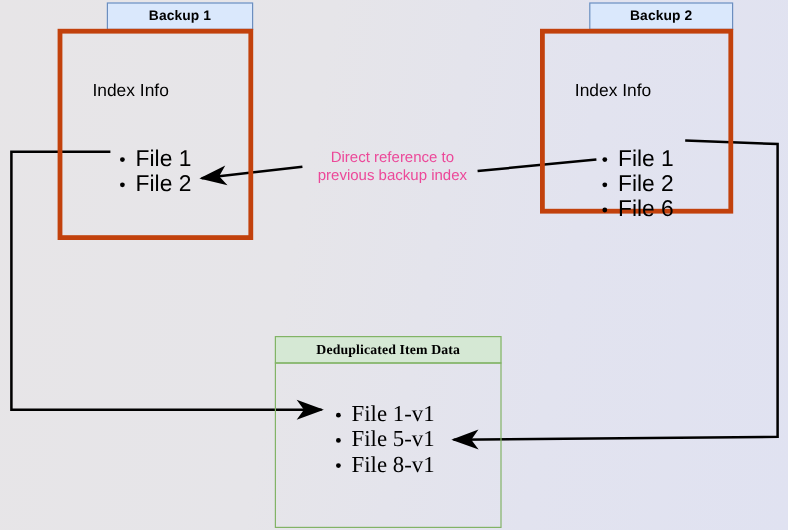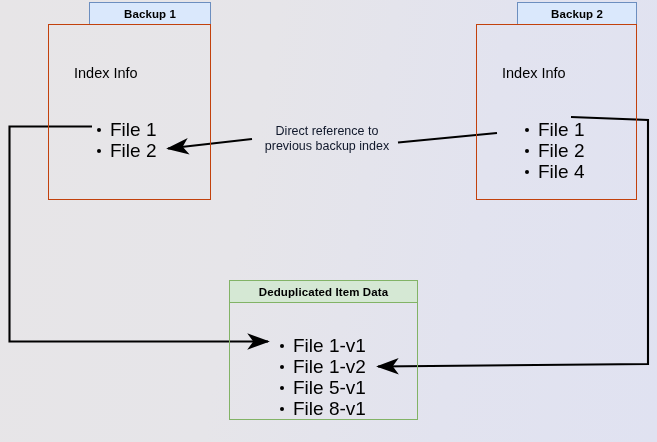--- a/index.html
+++ b/index.html
@@ -55,21 +55,21 @@
   }
   
   .backup-box .box-header {
     background: #dae8fc;
     border: 1px solid #6c8ebf;
     margin-left: 41px;
   }
   .backup-box .box-body {
     top: 22px;
     background: transparent;
-    border: 1px solid #c2410c;
+    border: 4px solid #c2410c;
   }
   
   .dedup-box .box-header {
     background: #d5e8d4;
     border: 1px solid #82b366;
   }
   .dedup-box .box-body {
     top: 22px;
     background: transparent;
     border: 1px solid #82b366;
@@ -102,21 +102,21 @@
     width: 4px;
     height: 4px;
     border-radius: 50%;
     background: #000;
   }
   .center-note {
     position: absolute;
     text-align: center;
     font-size: 12.5px;
     line-height: 15px;
-    color: #0f172a;
+    color: #ec4899;
     white-space: pre-line;
   }
 </style>
 </head>
 <body>
 
 <div id="canvas">
 
   <svg class="svg-layer" viewBox="0 0 657 442" width="657" height="442">
     <defs>
@@ -148,42 +148,41 @@
     </div>
     <div class="box-body">
       <div class="index-label" style="left:25px; top:40px;">Index Info</div>
       <ul class="file-list" style="left:46px; top:94px;">
         <li>File 1</li>
         <li>File 2</li>
       </ul>
     </div>
   </div>
 
-  <div class="box backup-box" style="left:476px; top:2px; width:161px; height:198px;">
+  <div class="box backup-box" style="left:450px; top:2px; width:161px; height:176px;">
     <div class="box-header">
       <span>Backup 2</span>
     </div>
     <div class="box-body">
       <div class="index-label" style="left:25px; top:40px;">Index Info</div>
       <ul class="file-list" style="left:46px; top:94px;">
         <li>File 1</li>
         <li>File 2</li>
-        <li>File 4</li>
+        <li>File 6</li>
       </ul>
     </div>
   </div>
 
-  <div class="box dedup-box" style="left:229px; top:280px; width:189px; height:140px;">
+  <div class="box dedup-box" style="left:229px; top:280px; width:189px; height:160px;font-family:Liberation Serif, serif;">
     <div class="box-header">
       <span>Deduplicated Item Data</span>
     </div>
     <div class="box-body">
       <ul class="file-list" style="left:48px; top:32px;text-align:center;">
         <li>File 1-v1</li>
-        <li>File 1-v2</li>
         <li>File 5-v1</li>
         <li>File 8-v1</li>
       </ul>
     </div>
   </div>
 
   <div class="center-note" style="left:254px; top:124px; width:146px;">Direct reference to
 previous backup index</div>
 
 </div>

